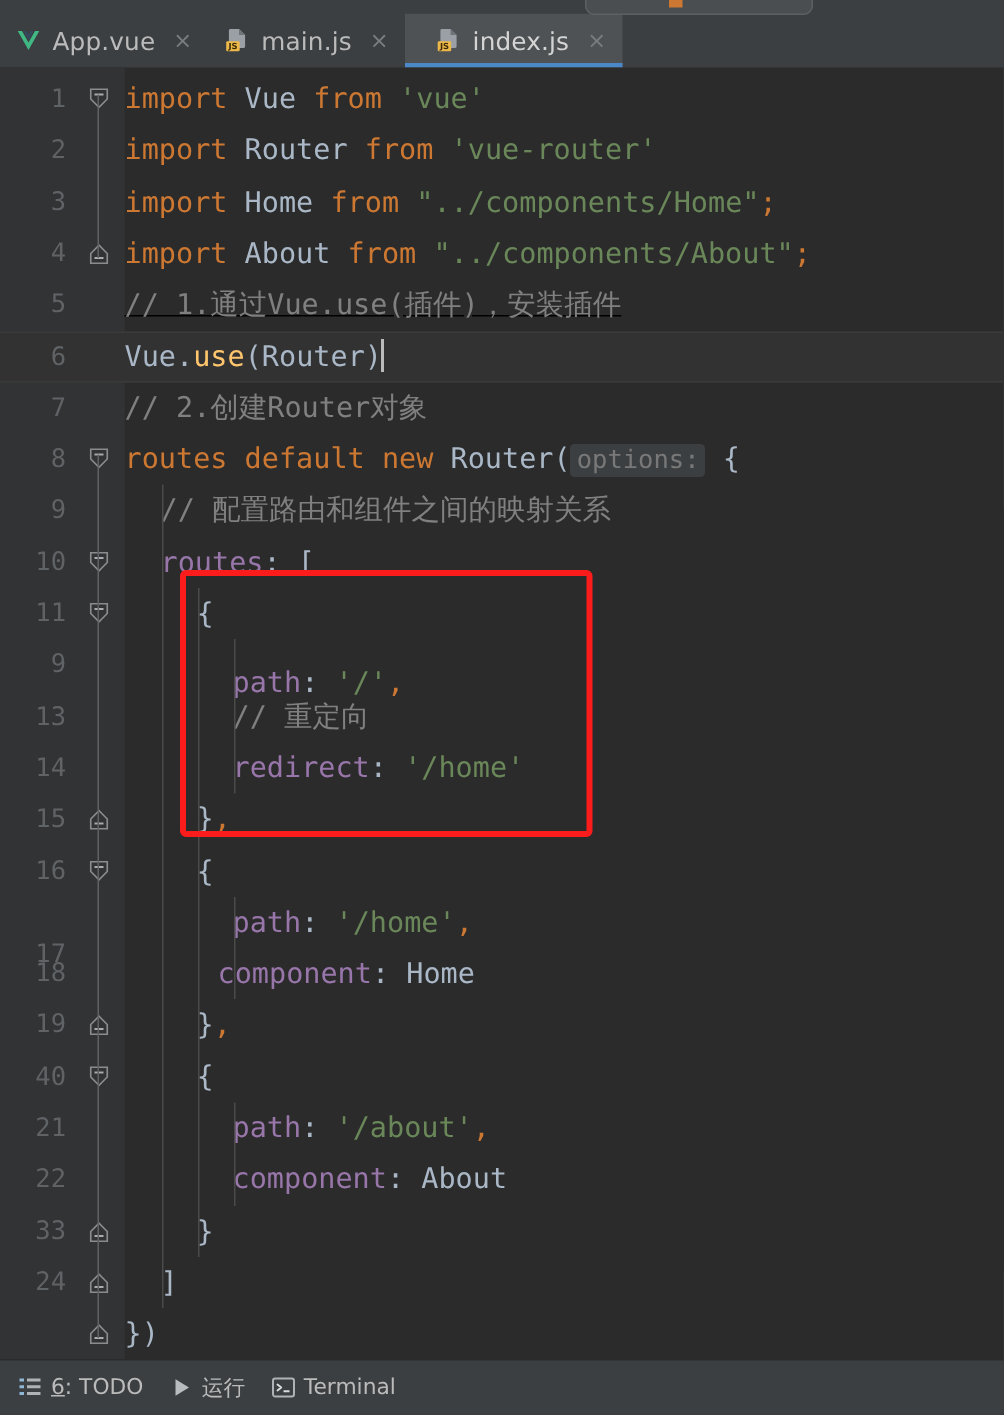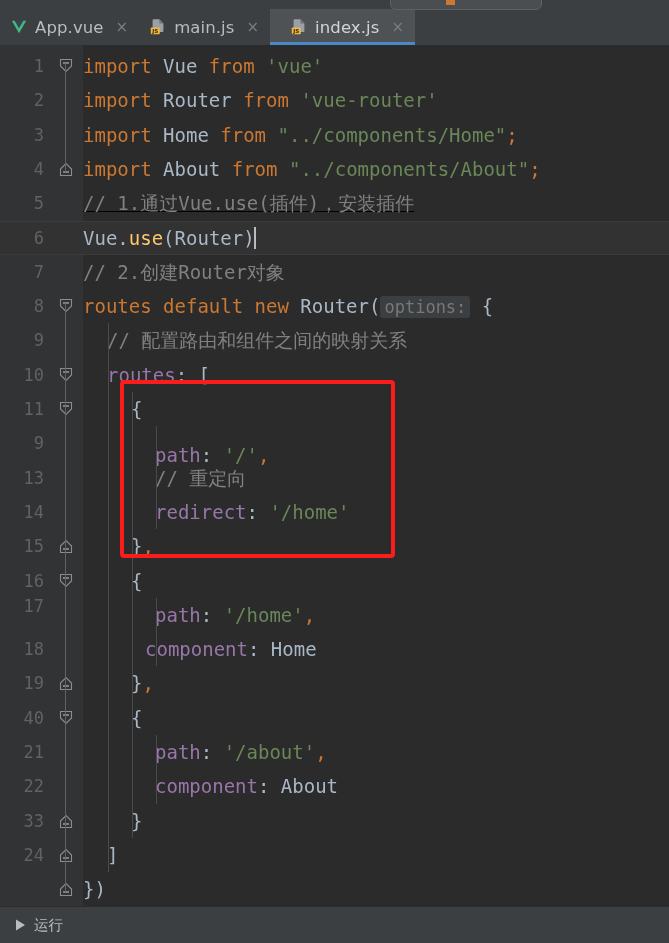--- a/index.html
+++ b/index.html
@@ -226,21 +226,21 @@
         </div>
         <div class="line" style="top: 484.2px; left: 131px;"><span class="brace">}</span><span class="comma">,</span></div>
         <div class="lnum" style="top: 518.5px; line-height: 34.3px; position: absolute;">16</div>
         <div class="fold" style="top: 518.5px;">
           <svg width="20" height="20" viewBox="0 0 20 20">
             <path d="M4.5 3.5 h11 v6.5 L10 15.5 L4.5 10 z" fill="#313335" stroke="#8a8d8f" stroke-width="1.1"></path>
             <line x1="7" y1="7" x2="13" y2="7" stroke="#a9acae" stroke-width="1.3"></line>
           </svg>
         </div>
         <div class="line" style="top: 518.5px; left: 131px;"><span class="brace">{</span></div>
-        <div class="lnum" style="top: 544px; line-height: 34.3px; position: absolute;">17</div>
+        <div class="lnum" style="top: 574px; line-height: 34.3px; position: absolute;">17</div>
         <div class="line" style="top: 552.8px; left: 155px;"><span class="prop">path</span><span class="punct">:</span><span class="punct"> </span><span class="str">'/home'</span><span class="comma">,</span></div>
         <div class="lnum" style="top: 587.1px; line-height: 34.3px; position: absolute;">18</div>
         <div class="line" style="top: 587.1px; left: 145px;"><span class="prop">component</span><span class="punct">:</span><span class="punct"> </span><span class="id">Home</span></div>
         <div class="lnum" style="top: 621.4px; line-height: 34.3px; position: absolute;">19</div>
         <div class="fold" style="top: 621.4px;">
           <svg width="20" height="20" viewBox="0 0 20 20">
             <path d="M4.5 16.5 h11 v-6.5 L10 4.5 L4.5 10 z" fill="#313335" stroke="#8a8d8f" stroke-width="1.1"></path>
             <line x1="7" y1="13" x2="13" y2="13" stroke="#a9acae" stroke-width="1.3"></line>
           </svg>
         </div>
@@ -291,20 +291,43 @@
         <div class="iguide" style="left: 156px; top: 552.8px; height: 68.6px;"></div>
         <div class="iguide" style="left: 156px; top: 690px; height: 68.6px;"></div>
       </div>
     <div class="redbox" id="redbox" style="left: 120px; top: 335px; width: 267px; height: 169.5px;"></div>
   </div>
 
   <div class="statusbar" id="statusbar">
       <div class="sb-item">
         <span class="sb-ico">
           <svg width="16" height="16" viewBox="0 0 16 16">
+            <rect x="1" y="2" width="3" height="2" fill="#8fb7d6"></rect>
+            <rect x="6" y="2" width="9" height="2" fill="#b0b3b5"></rect>
+            <rect x="1" y="6.5" width="3" height="2" fill="#8fb7d6"></rect>
+            <rect x="6" y="6.5" width="9" height="2" fill="#b0b3b5"></rect>
+            <rect x="1" y="11" width="3" height="2" fill="#8fb7d6"></rect>
+            <rect x="6" y="11" width="9" height="2" fill="#b0b3b5"></rect>
+          </svg>
+        </span>
+        <span class="sb-label"><u>6</u>: TODO</span>
+      </div>
+      <div class="sb-item">
+        <span class="sb-ico">
+          <svg width="16" height="16" viewBox="0 0 16 16">
             <path d="M4 2.5 L13 8 L4 13.5 z" fill="#b9bcbe"></path>
           </svg>
         </span>
         <span class="sb-label">运行</span>
       </div>
+      <div class="sb-item">
+        <span class="sb-ico">
+          <svg width="16" height="16" viewBox="0 0 16 16">
+            <rect x="1" y="2" width="14" height="12" rx="1.5" fill="none" stroke="#b0b3b5" stroke-width="1.3"></rect>
+            <path d="M4 6 L6.5 8 L4 10" fill="none" stroke="#d9dbdc" stroke-width="1.3" stroke-linecap="round" stroke-linejoin="round"></path>
+            <line x1="8" y1="10.5" x2="12" y2="10.5" stroke="#d9dbdc" stroke-width="1.3"></line>
+          </svg>
+        </span>
+        <span class="sb-label">Terminal</span>
+      </div>
     </div>
 
 </div>
 
 </body></html>

